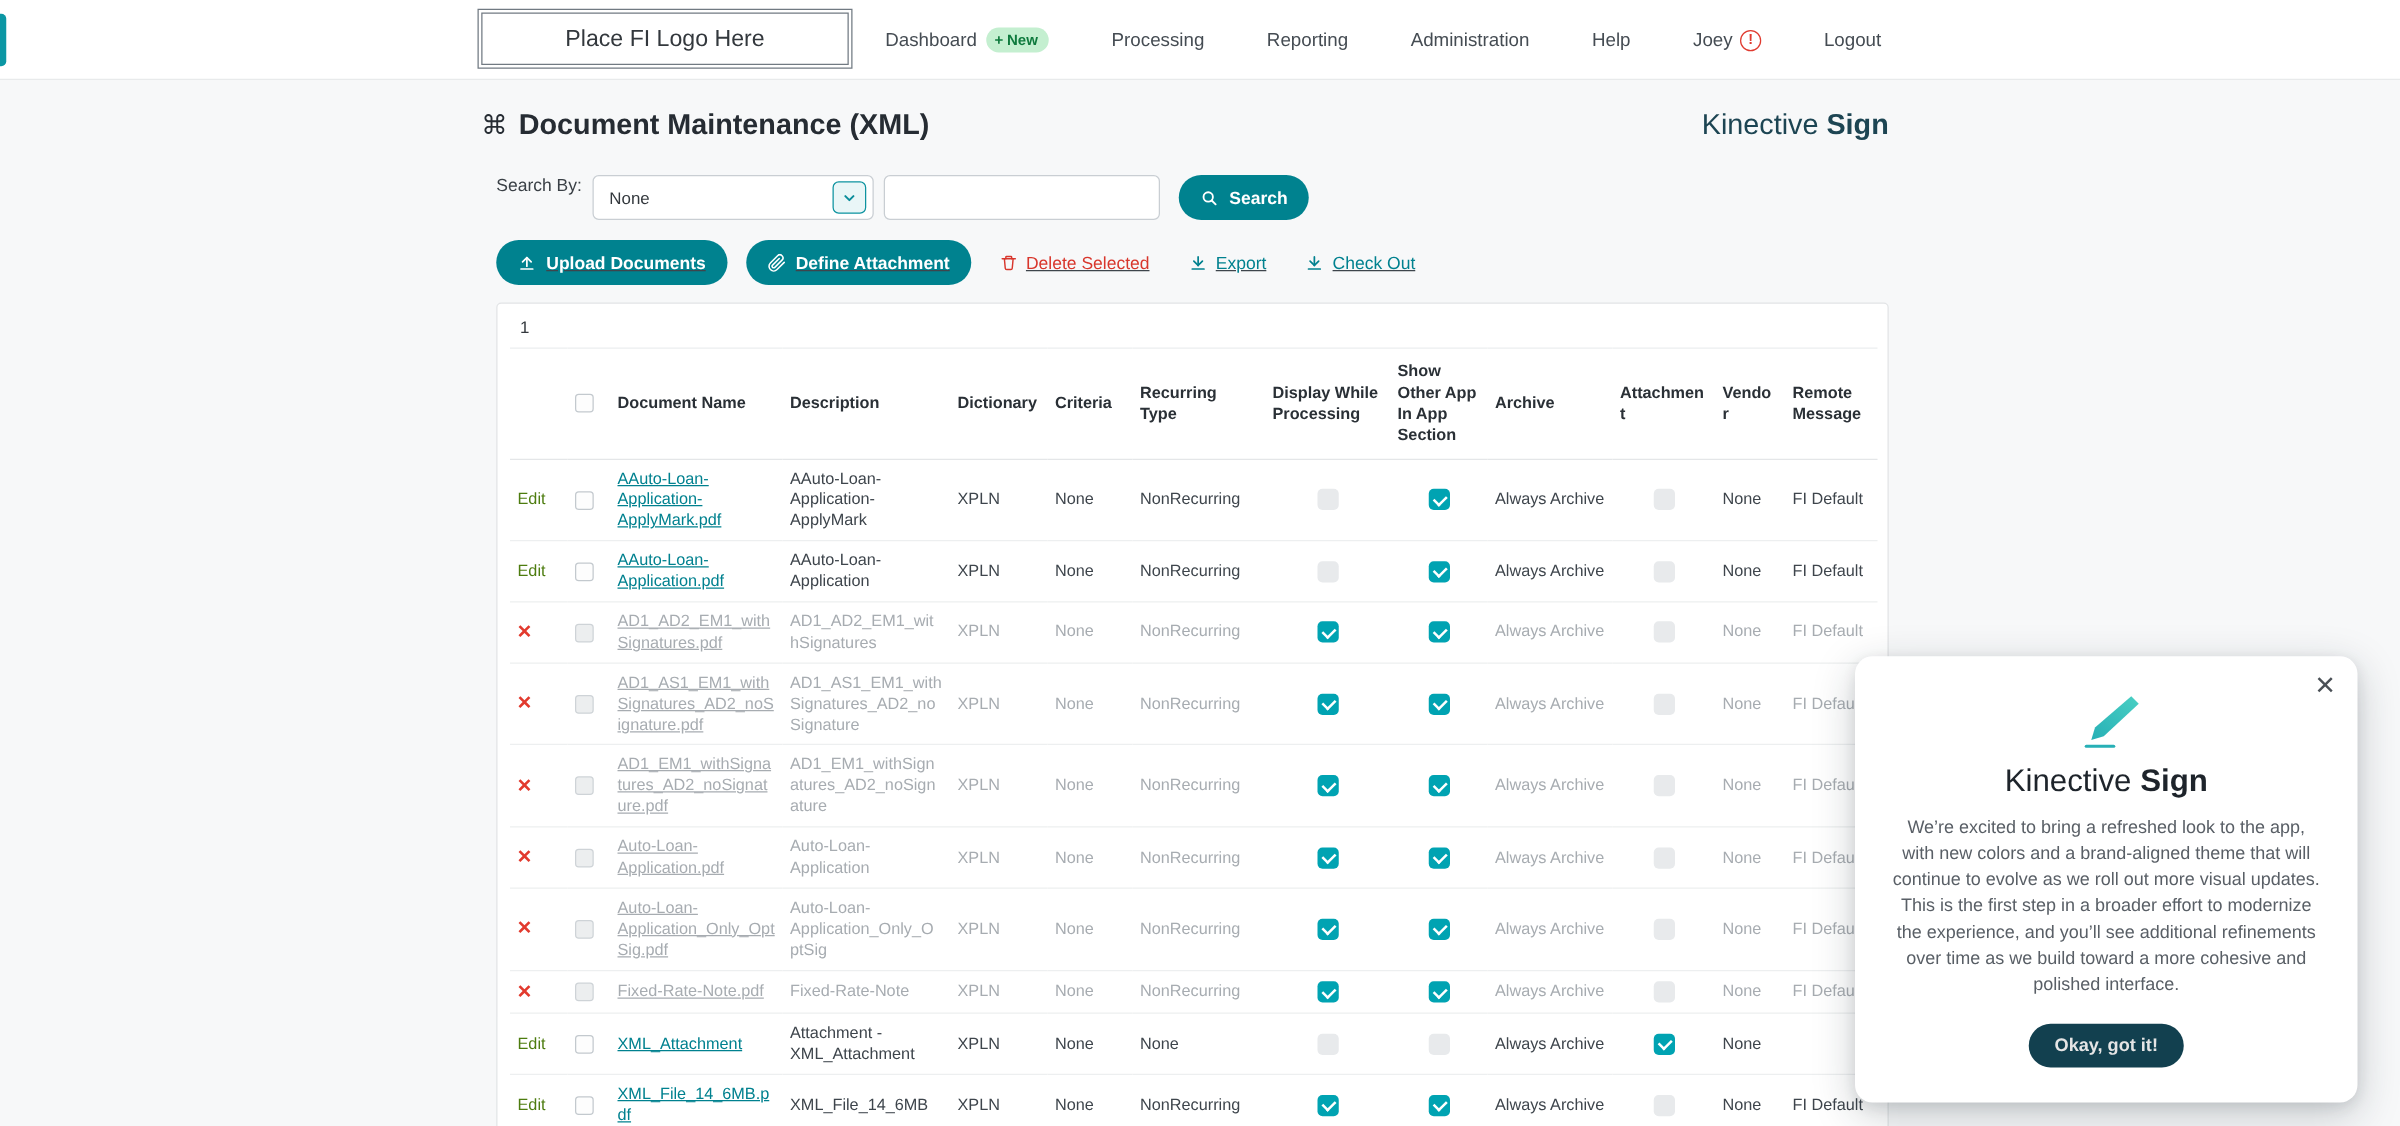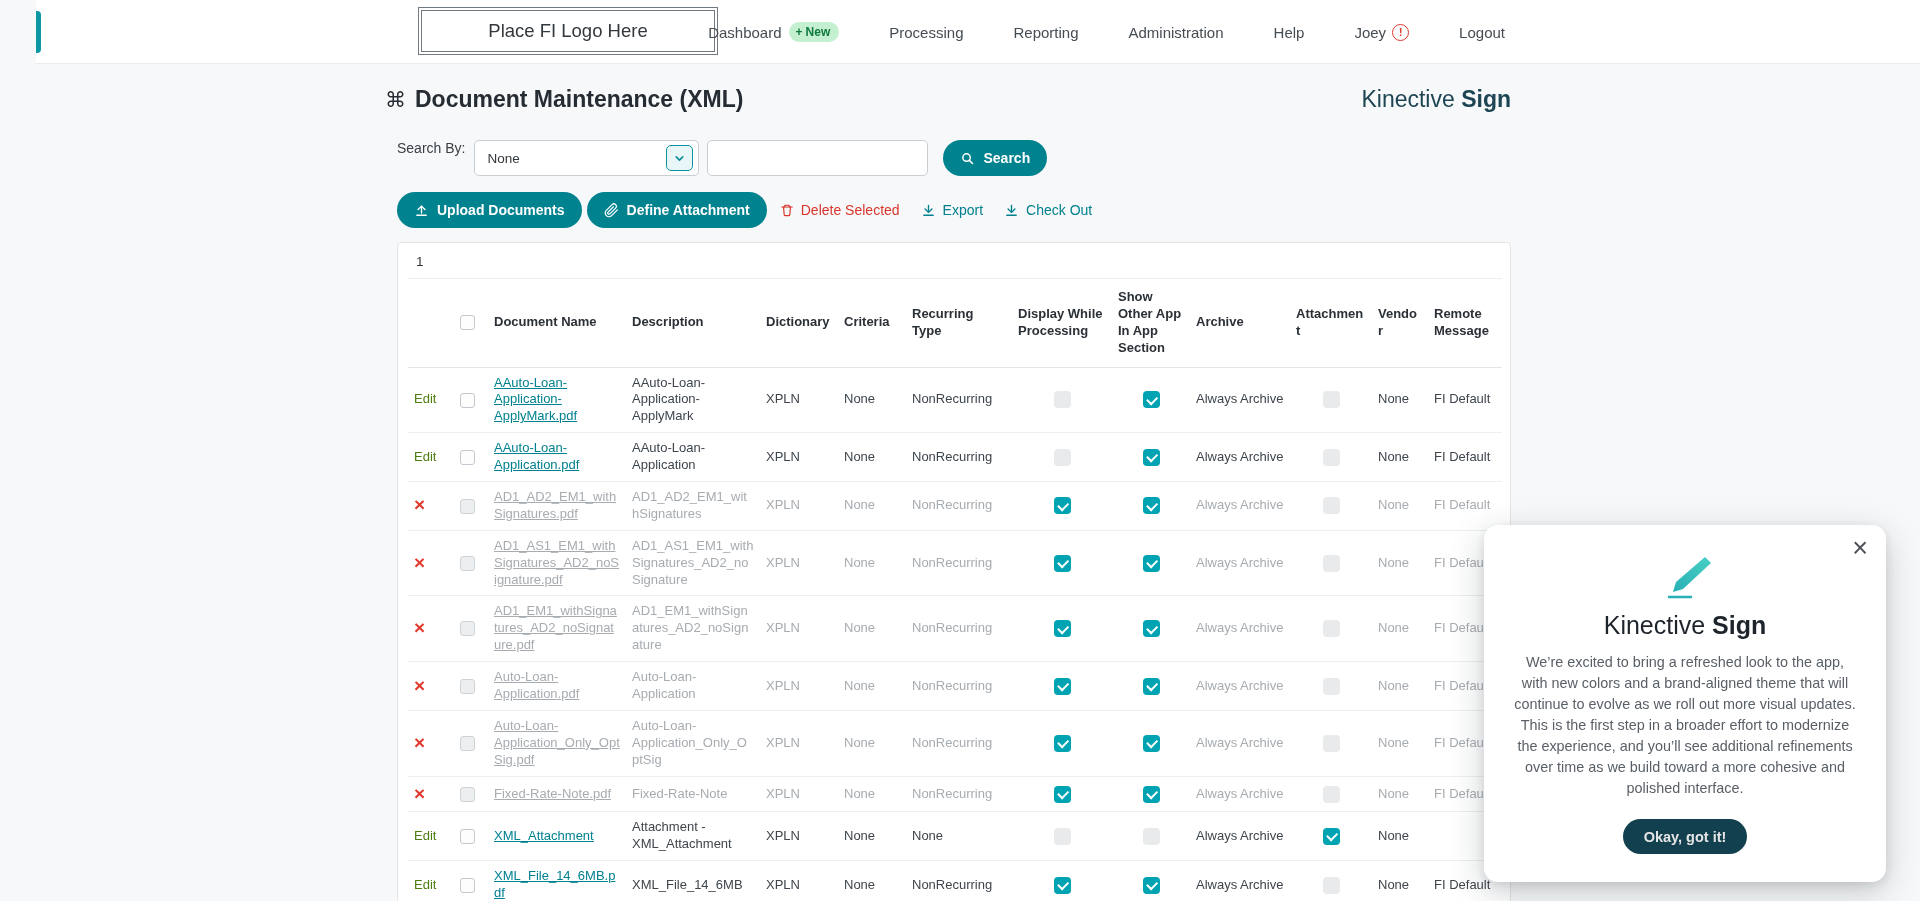--- a/index.html
+++ b/index.html
@@ -5,21 +5,21 @@
   * { box-sizing: border-box; }
   html, body { margin:0; padding:0; width:1920px; height:901px; }
   body {
     background:#F7F8F9;
     font-family:"Liberation Sans", sans-serif;
     overflow:hidden;
     position:relative;
     color:#3E454C;
   }
   
-  .navbar { position:relative; height:64px; background:#fff; border-bottom:1px solid #E8EAEB; z-index:5;margin-left:36px; }
+  .navbar { position:relative; height:64px; background:#fff; border-bottom:1px solid #E8EAEB; z-index:5; }
   .edge-accent { position:absolute; left:0; top:11px; width:5px; height:42px; background:#0B97A4; border-radius:0 4px 4px 0; z-index:6; }
   .logo-box {
     position:absolute; left:385px; top:10px; width:294px; height:42px;
     border:1px solid #717A82; outline:1px solid #717A82; outline-offset:2px;
     background:#fff; display:flex; align-items:center; justify-content:center;
     font-size:18.5px; color:#33383D;
   }
   .main-nav { position:absolute; right:415px; top:0; height:64px; display:flex; align-items:center; gap:50px; }
   .nav-item { font-size:15px; color:#454C53; display:flex; align-items:center; cursor:pointer; white-space:nowrap; }
   .badge { margin-left:7px; background:#C4EFD0; color:#0E7A3D; font-size:12px; font-weight:600;
@@ -42,21 +42,21 @@
     font-size:13.5px; color:#33383D; cursor:pointer; }
   .select-chev { width:27px; height:26px; background:#E9F6F7; border:1.5px solid #0D93A0; border-radius:5px;
     display:flex; align-items:center; justify-content:center; }
   .text-input { margin-left:8px; width:221px; height:36px; border:1px solid #C9CED3; border-radius:5px;
     padding:0 10px; font-size:13.5px; font-family:inherit; color:#33383D; background:#fff; }
   .btn-teal { height:36px; border:none; border-radius:18px; background:#00828F; color:#fff; font-family:inherit;
     font-size:14px; font-weight:600; display:inline-flex; align-items:center; gap:8px; padding:0 17px; cursor:pointer; white-space:nowrap; }
   .search-row .btn-teal { margin-left:15px; }
   .icn { display:flex; align-items:center; }
   
-  .toolbar { margin:16px 0 0 12px; display:flex; align-items:center; gap:5px; }
+  .toolbar { margin:16px 0 0 12px; display:flex; align-items:center; gap:15px;text-decoration:underline; }
   .btn-ghost { height:36px; border:none; background:transparent; font-family:inherit; font-size:14px; font-weight:500;
     display:inline-flex; align-items:center; gap:7px; padding:0 8px; cursor:pointer; white-space:nowrap; }
   .btn-ghost.red { color:#D8362C; }
   .btn-ghost.teal { color:#00818F; }
   
   .table-card { margin:14px 0 0 12px; width:1114px; background:#fff; border:1px solid #E2E4E6; border-radius:4px; padding:0 10px; }
   .pagination { padding:11px 8px 9px; font-size:13.5px; color:#33383D; }
   .page-num { cursor:pointer; }
   table { width:100%; border-collapse:collapse; table-layout:fixed; }
   thead th { text-align:left; vertical-align:middle; font-size:13px; font-weight:700; color:#2A3036;

